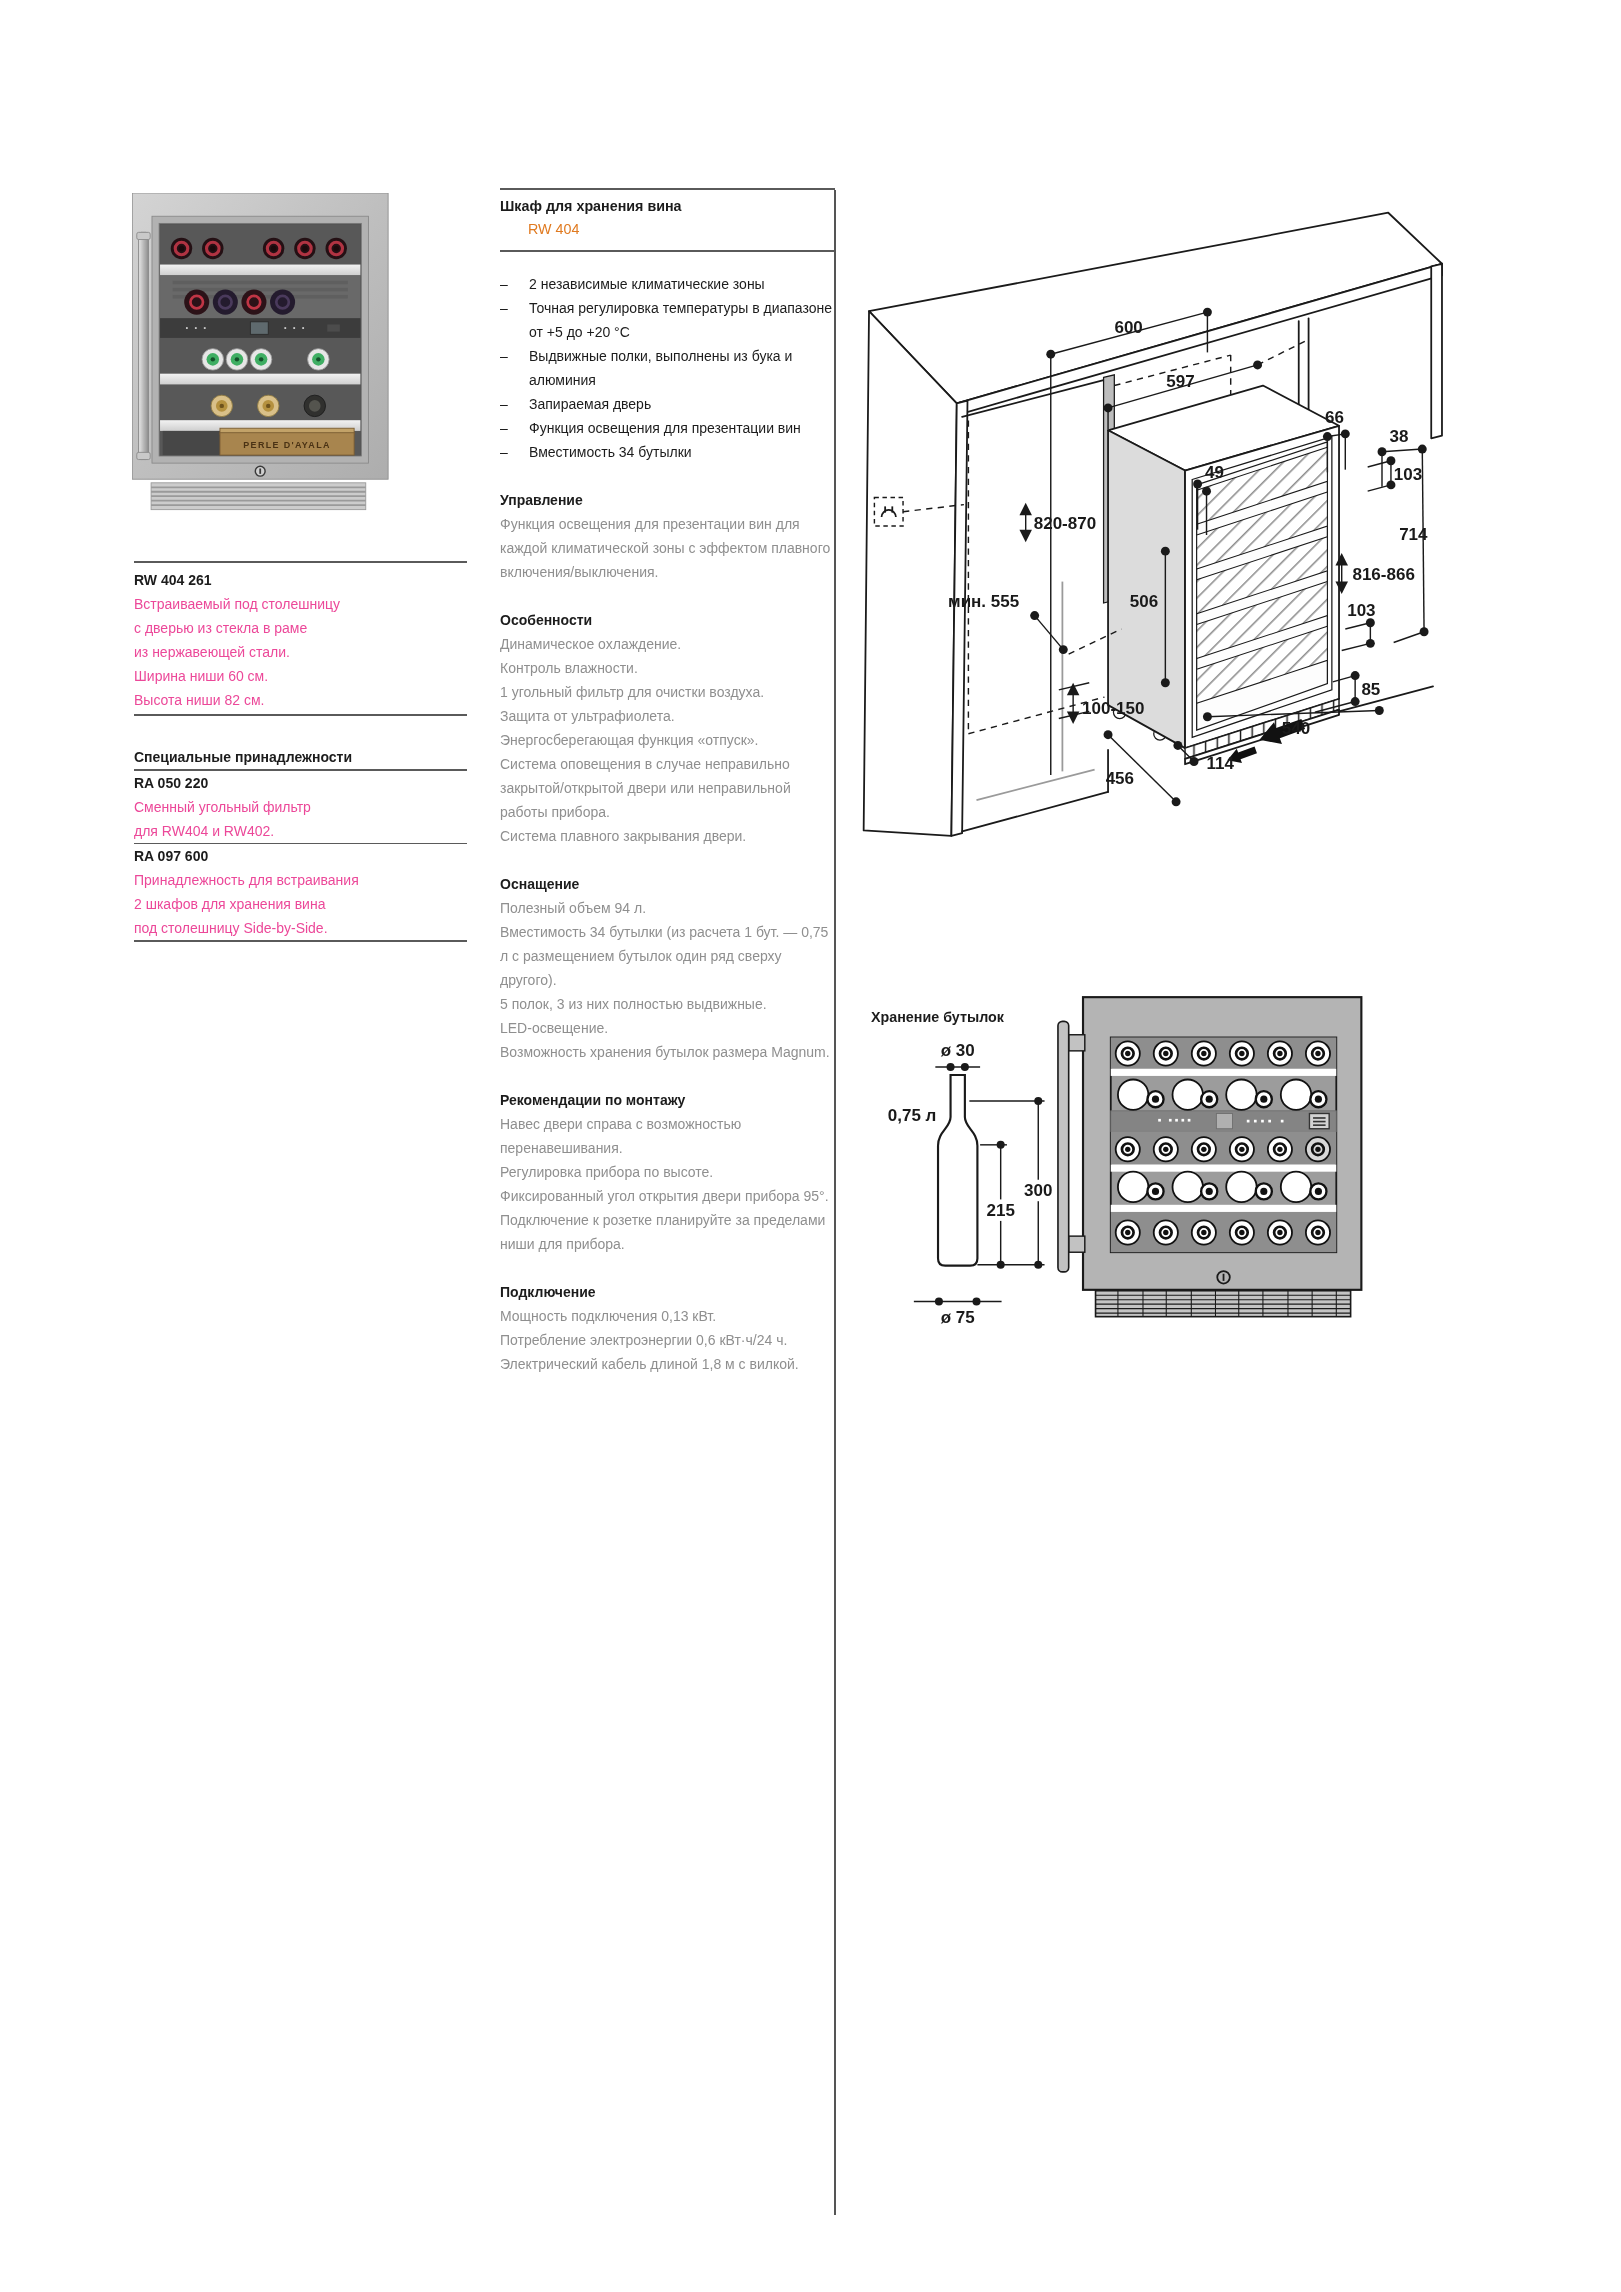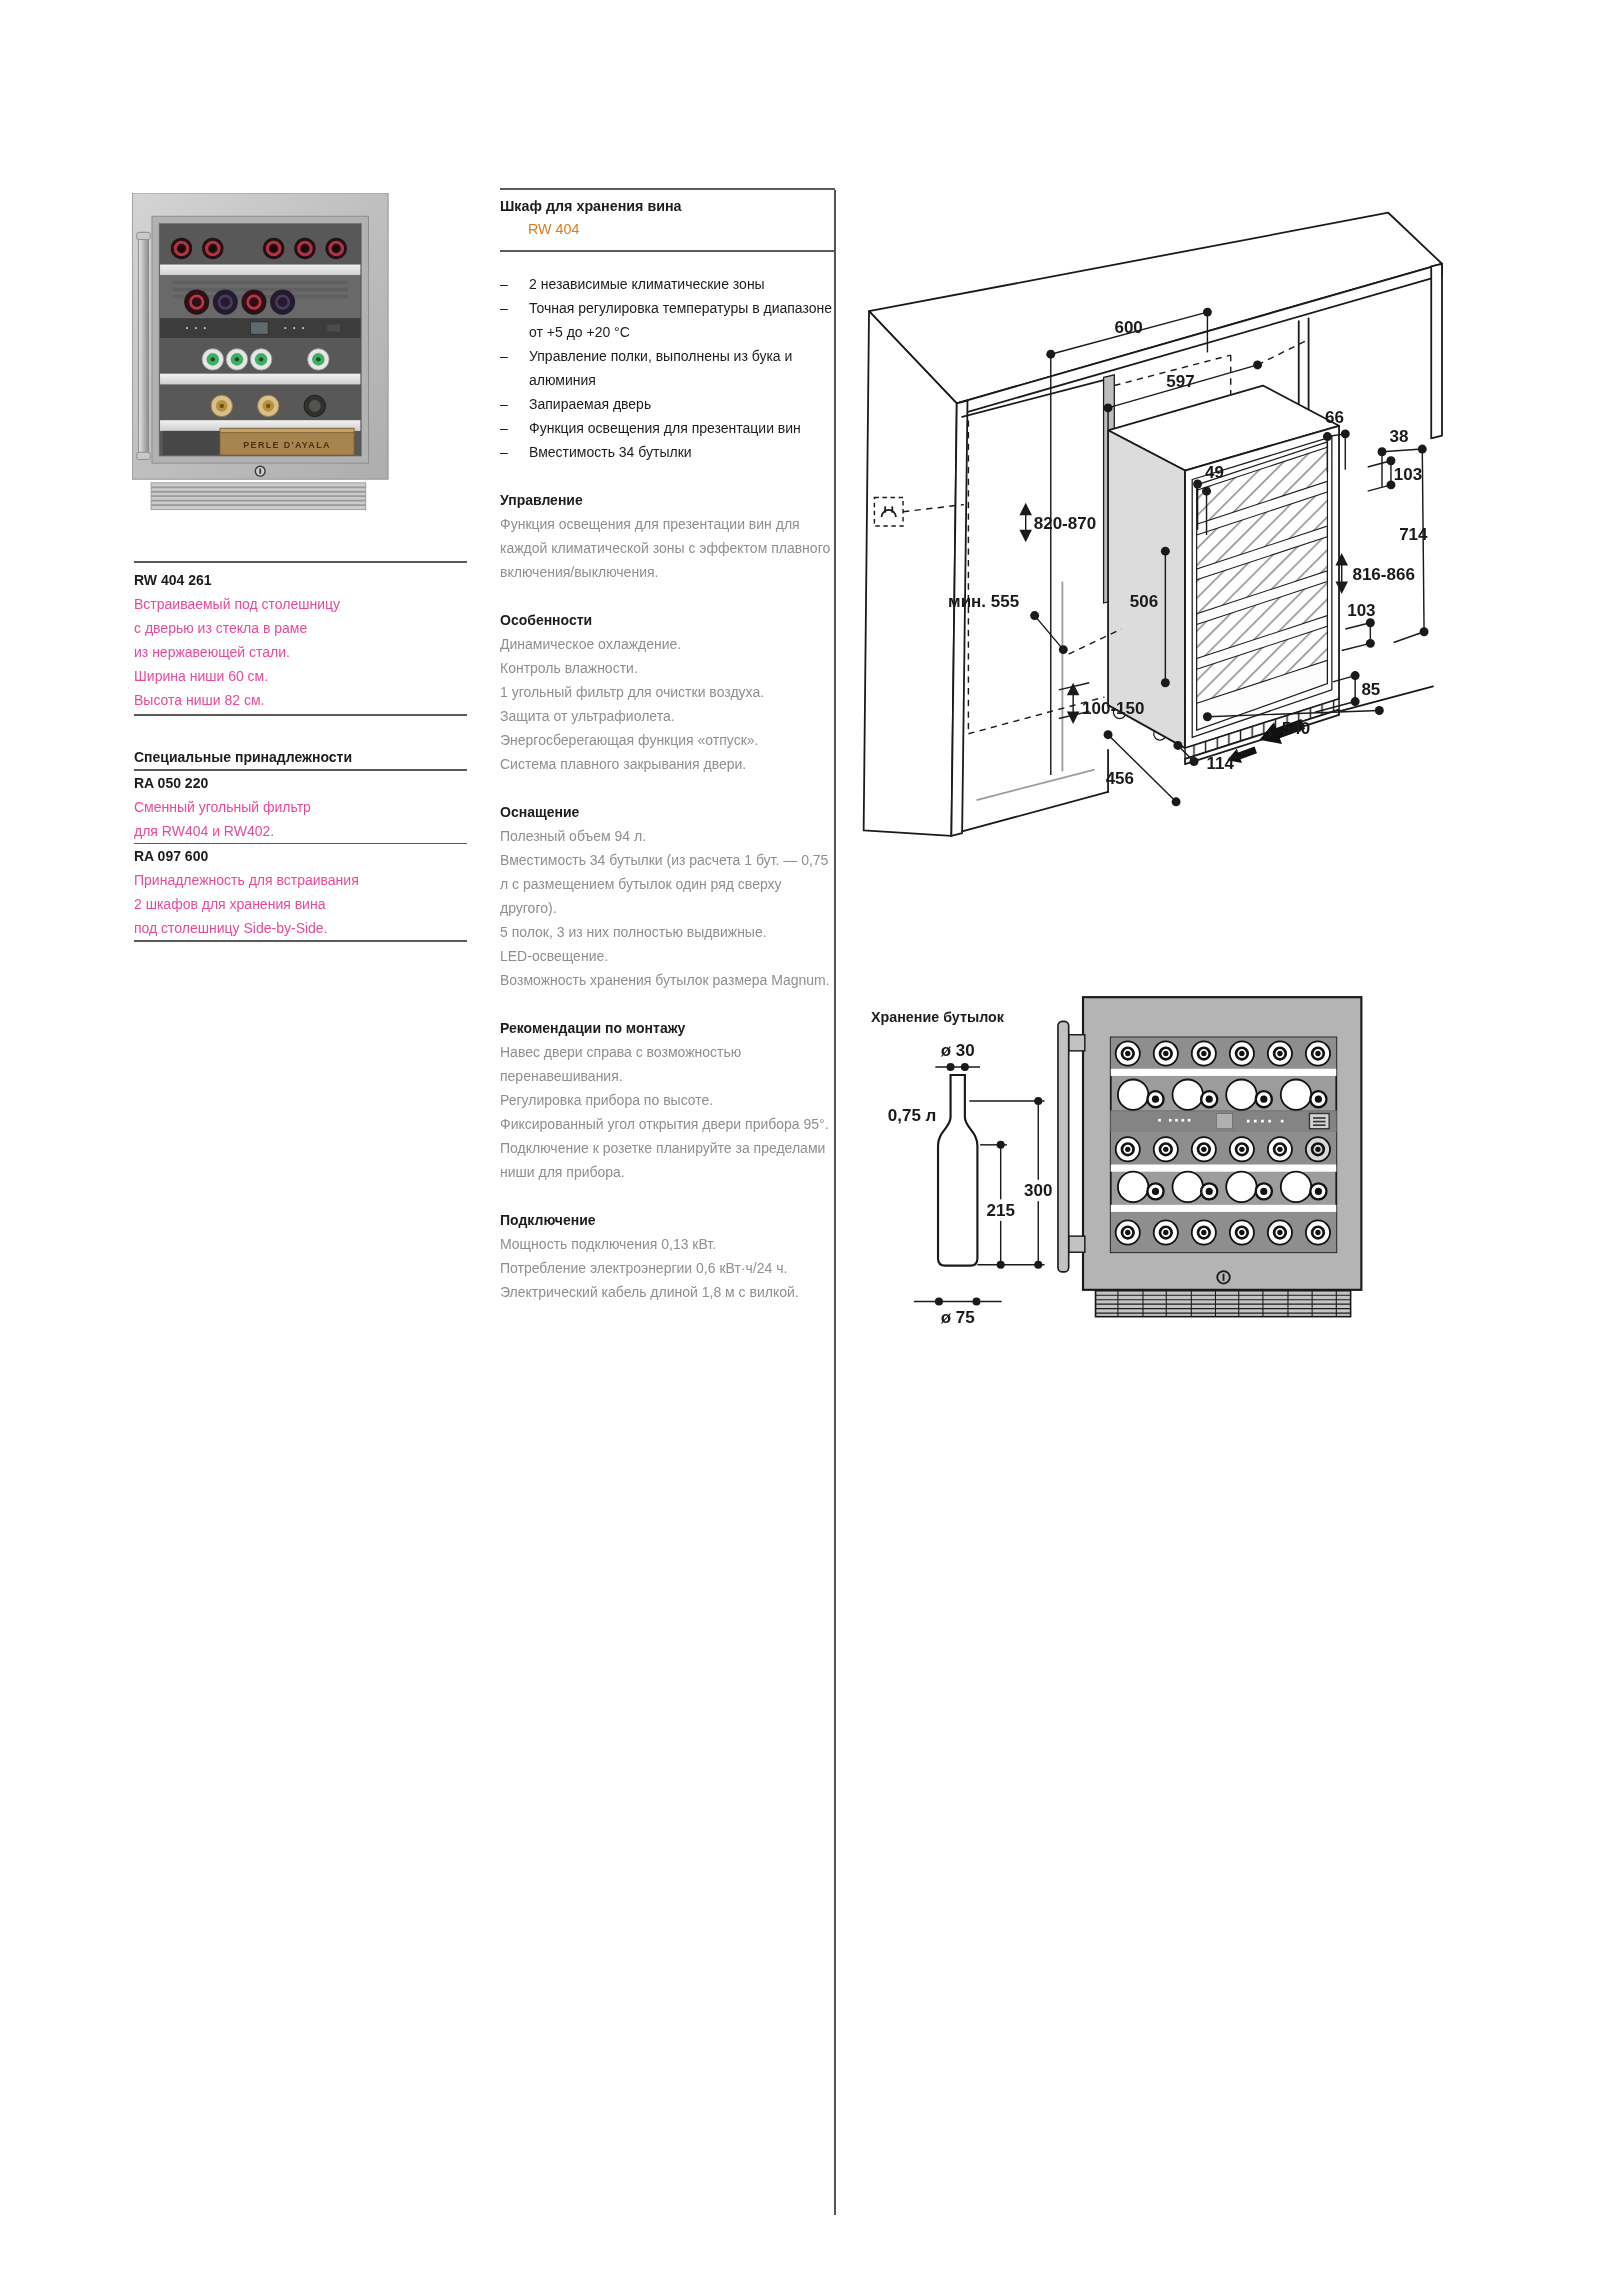--- a/index.html
+++ b/index.html
@@ -209,21 +209,21 @@
     <div class="feature">
         <span class="dash">–</span>
         <span>2 независимые климатические зоны</span>
       </div>
     <div class="feature">
         <span class="dash">–</span>
         <span>Точная регулировка температуры в диапазоне от +5 до +20 °C</span>
       </div>
     <div class="feature">
         <span class="dash">–</span>
-        <span>Управление полки, выполнены из бука и алюминия</span>
+        <span>Выдвижные полки, выполнены из бука и алюминия</span>
       </div>
     <div class="feature">
         <span class="dash">–</span>
         <span>Запираемая дверь</span>
       </div>
     <div class="feature">
         <span class="dash">–</span>
         <span>Функция освещения для презентации вин</span>
       </div>
     <div class="feature">
@@ -240,20 +240,21 @@
   </div>
 
   <div class="section">
     <div class="bold">Особенности</div>
     <div class="lines">
       <div>Динамическое охлаждение.</div>
       <div>Контроль влажности.</div>
       <div>1 угольный фильтр для очистки воздуха.</div>
       <div>Защита от ультрафиолета.</div>
       <div>Энергосберегающая функция «отпуск».</div>
+      <div>Система оповещения в случае неправильно закрытой/открытой двери или неправильной работы прибора.</div>
       <div>Система плавного закрывания двери.</div>
     </div>
   </div>
 
   <div class="section">
     <div class="bold">Оснащение</div>
     <div class="lines">
       <div>Полезный объем 94 л.</div>
       <div>Вместимость 34 бутылки (из расчета 1 бут. — 0,75 л с размещением бутылок один ряд сверху другого).</div>
       <div>5 полок, 3 из них полностью выдвижные.</div>

